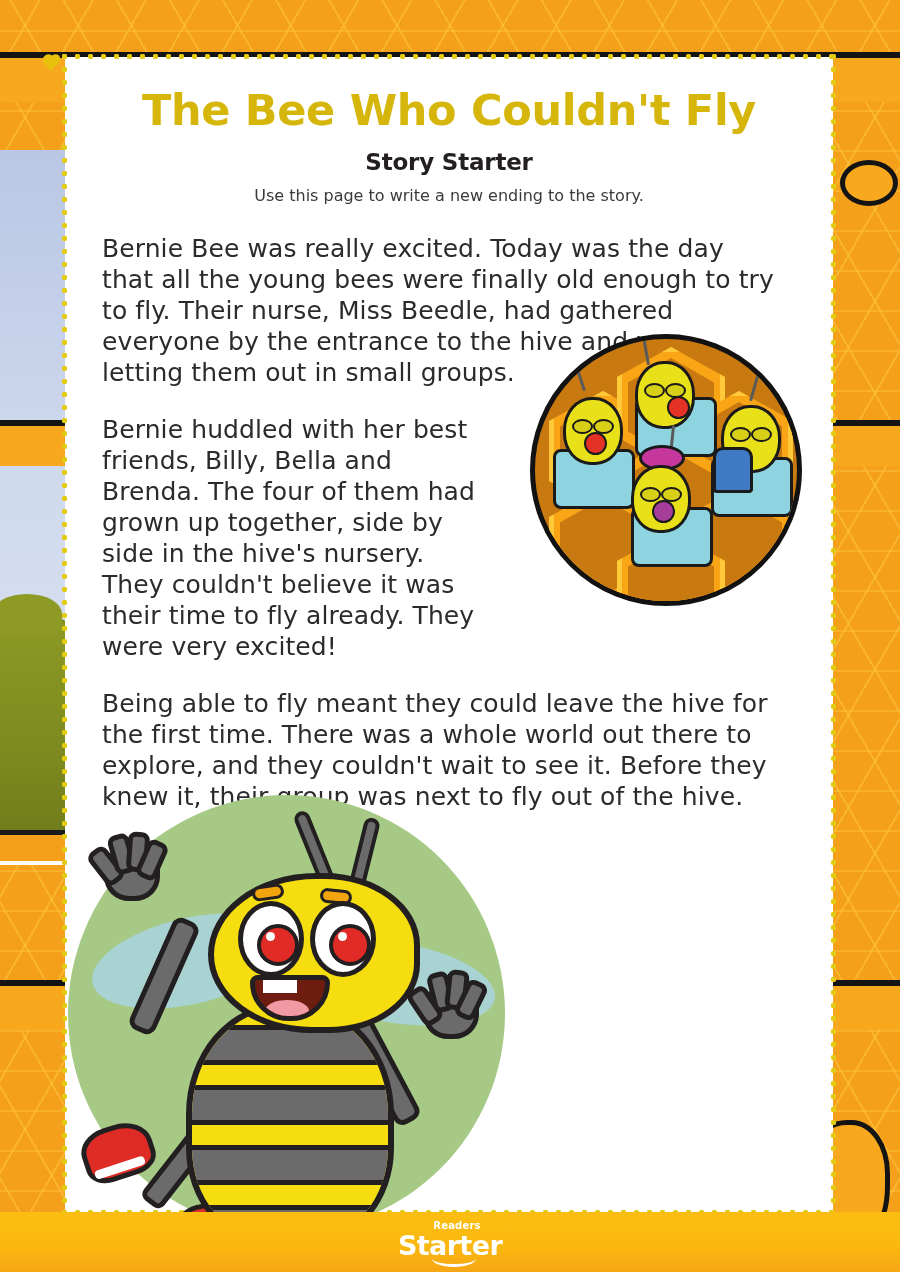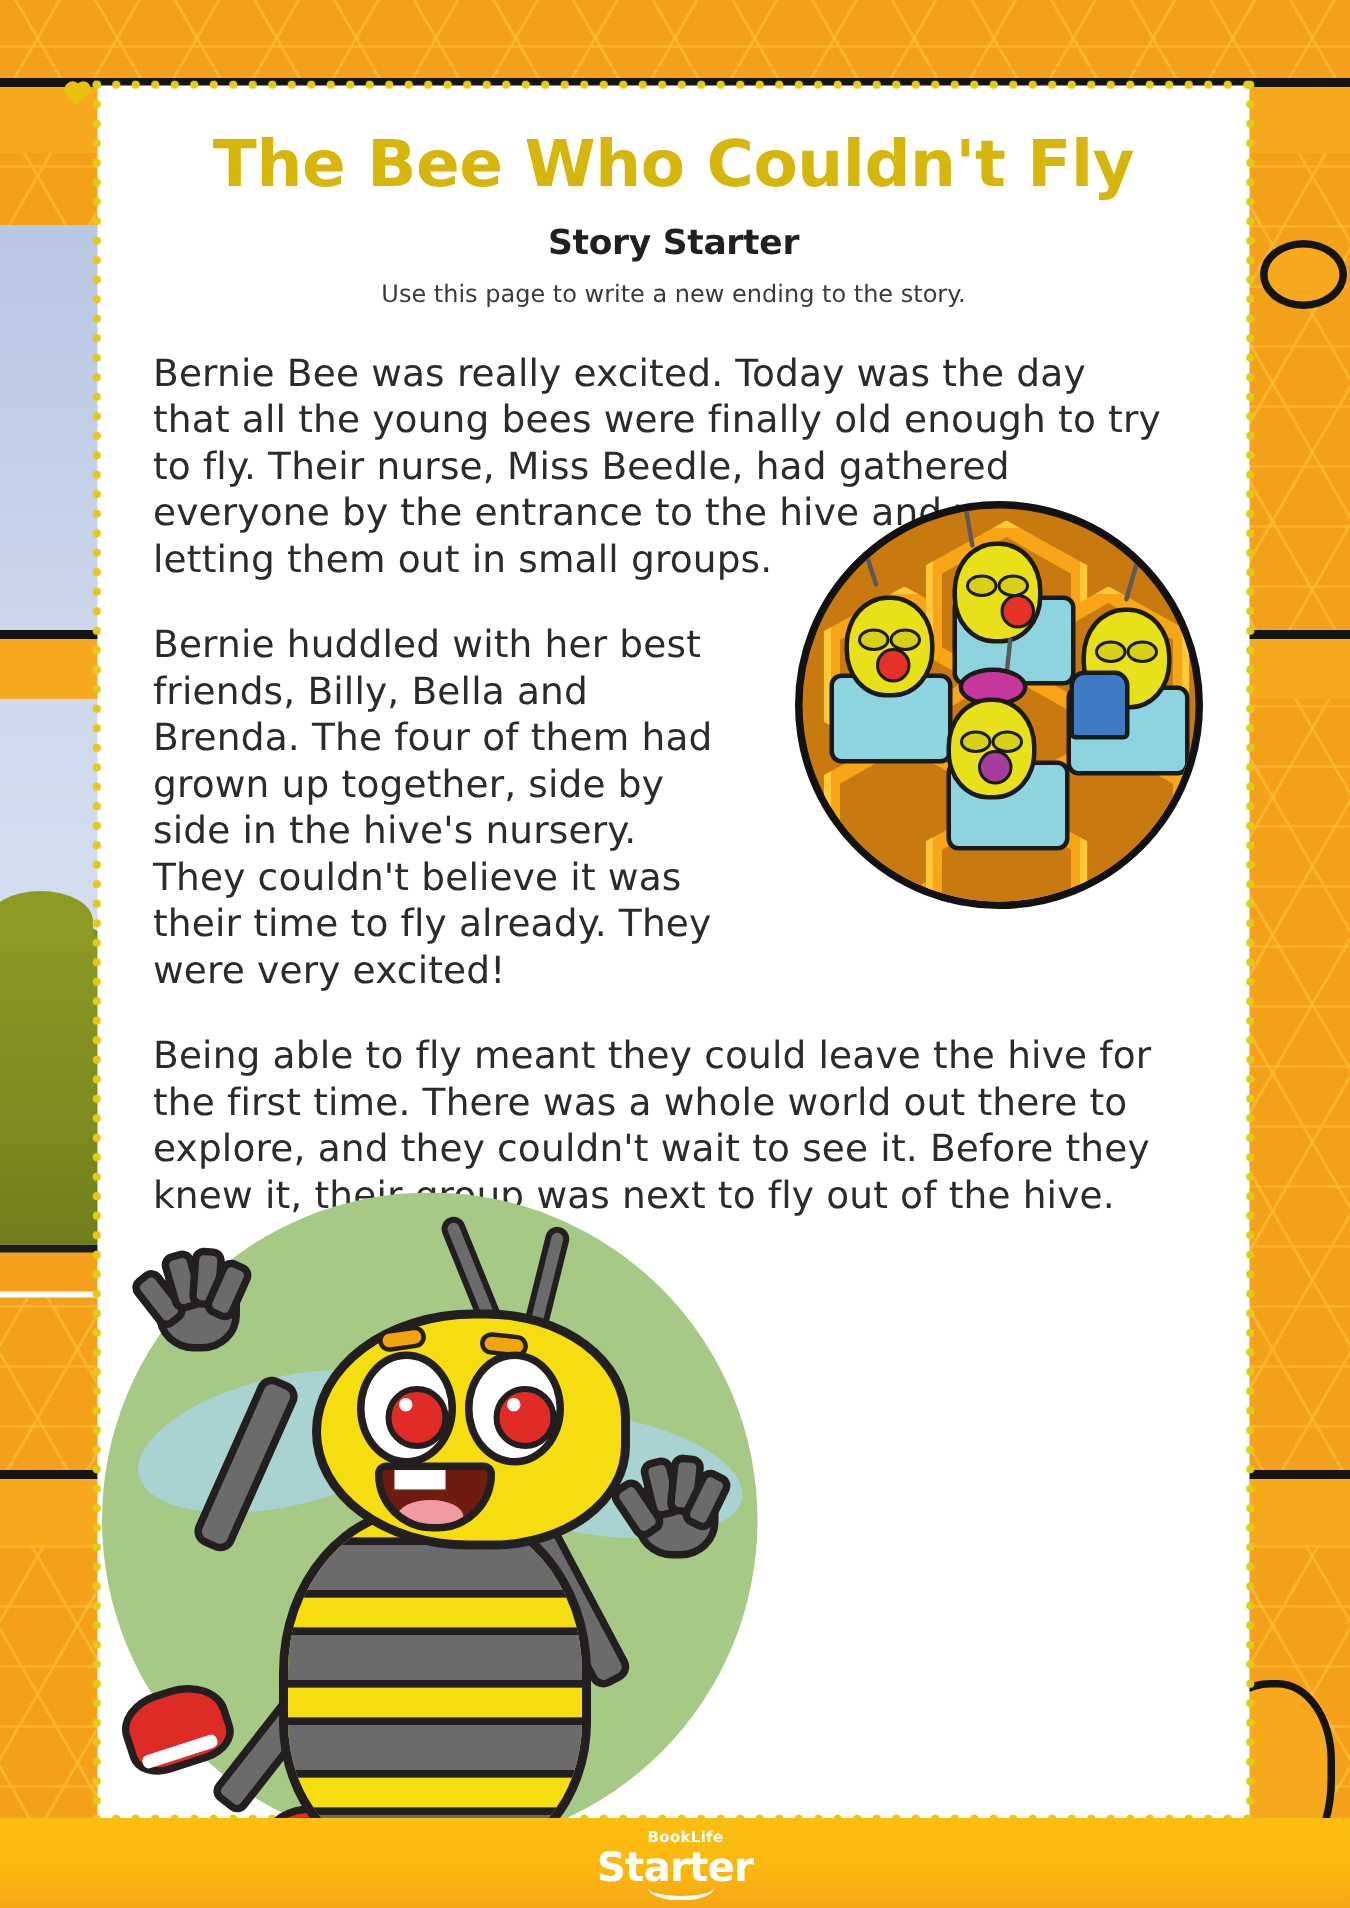--- a/index.html
+++ b/index.html
@@ -617,19 +617,19 @@
         <div class="finger" style="left:-14px; top:-4px; transform:rotate(-34deg);"></div>
         <div class="finger" style="left:2px; top:-18px; transform:rotate(-14deg);"></div>
         <div class="finger" style="left:18px; top:-20px; transform:rotate(6deg);"></div>
         <div class="finger" style="left:32px; top:-10px; transform:rotate(26deg);"></div>
       </div>
     </div>
   </div>
 
   <div class="footer-band">
     <div class="logo">
-      <div class="logo-top">BookLife</div>
+      <div class="logo-top">Readers</div>
       <div class="logo-main">Starter</div>
       <div class="logo-smile"></div>
     </div>
   </div>
 
 </div>
 
 </body></html>

